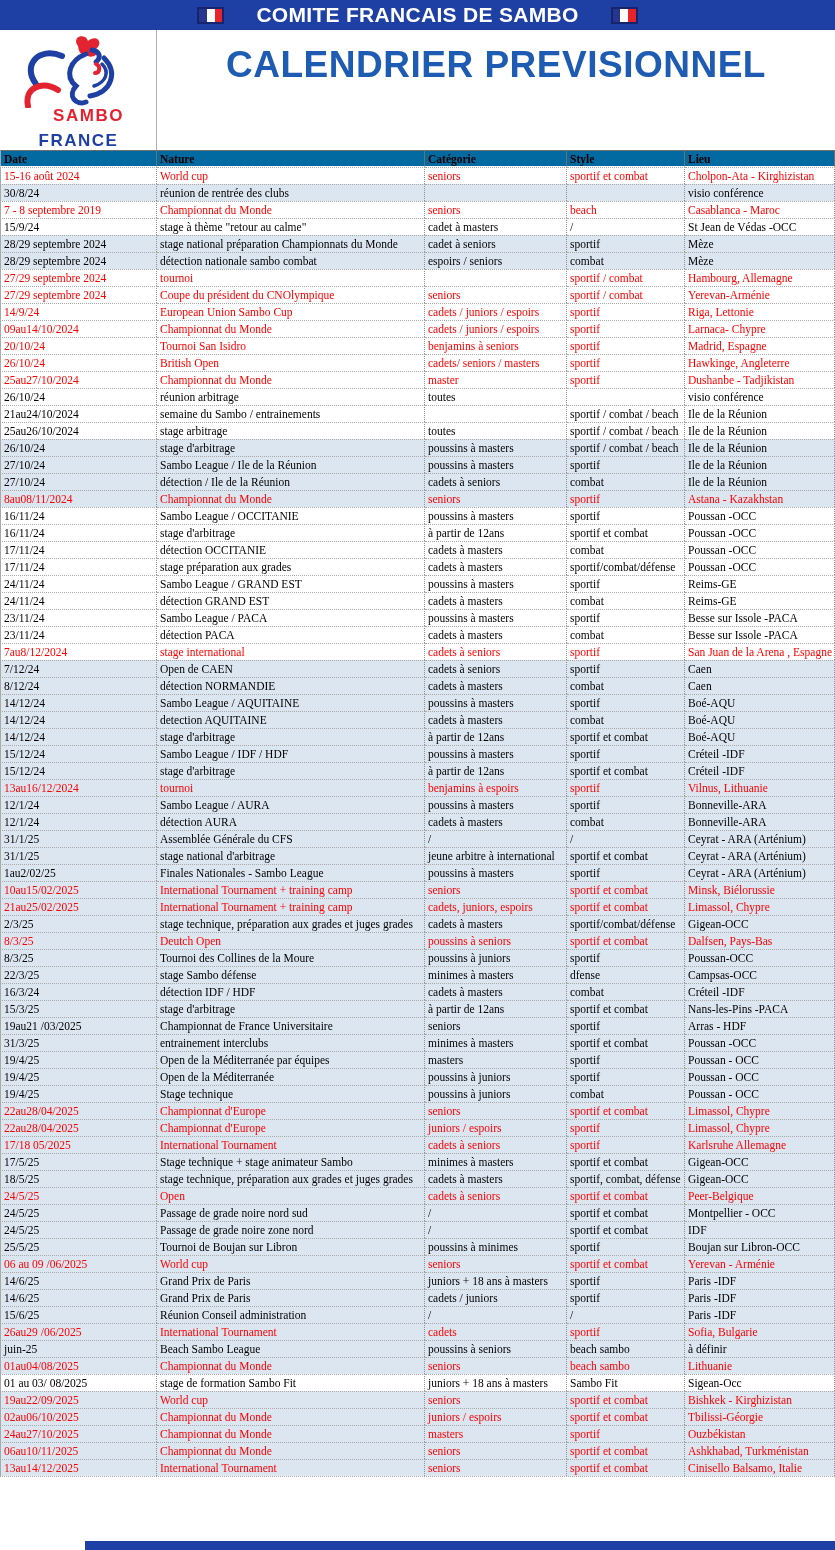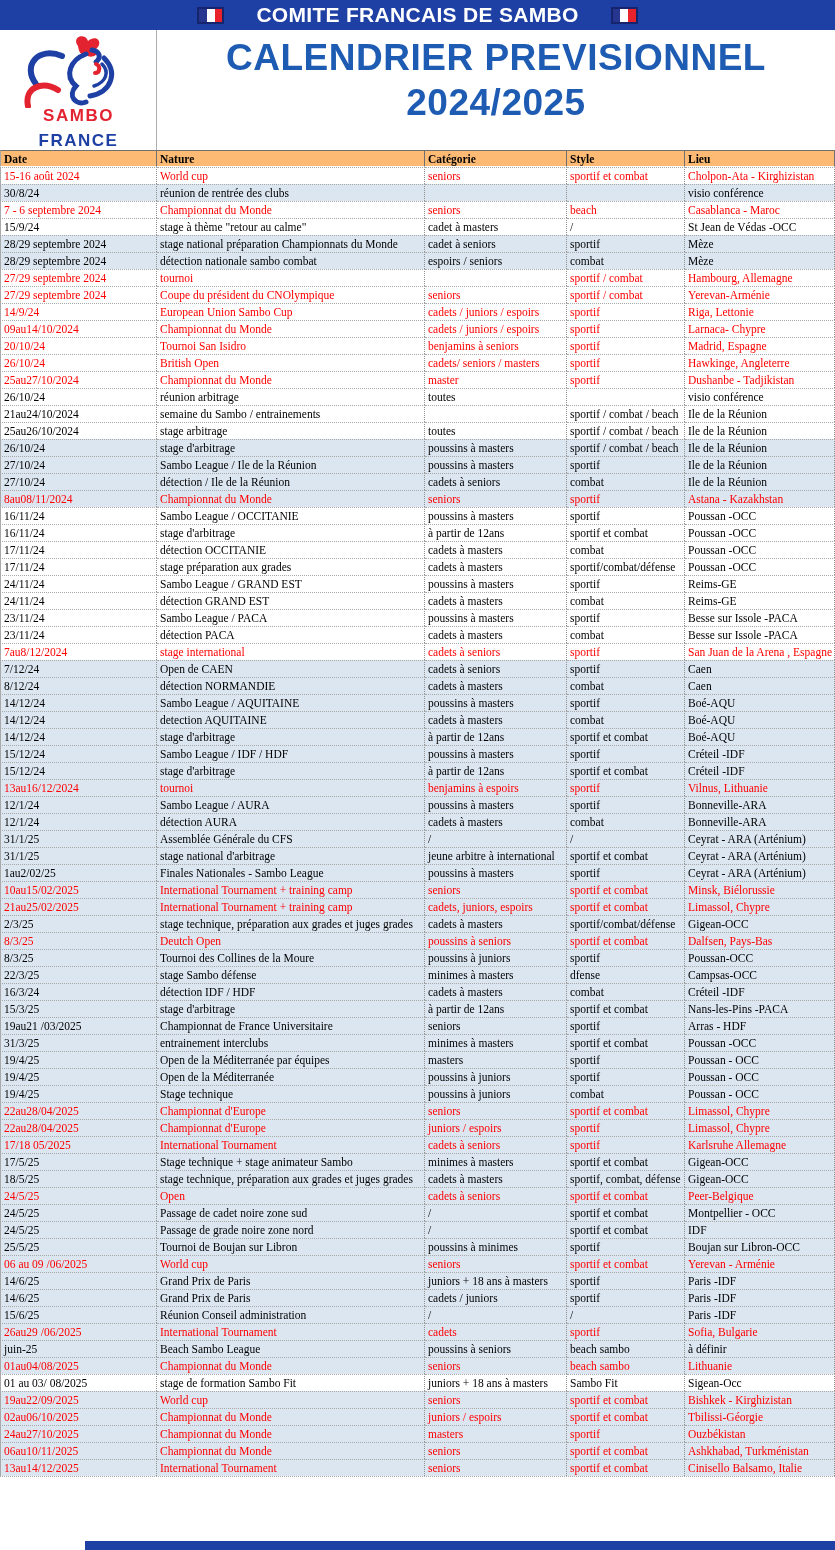--- a/index.html
+++ b/index.html
@@ -15,34 +15,34 @@
   .flag .fb{background:#26368f;}
   .flag .fw{background:#ffffff;}
   .flag .fr{background:#e8232c;}
   
   .band{position:absolute;left:0;top:30px;width:835px;height:120px;background:#fff;}
   .logo-box{position:absolute;left:0;top:0;width:157px;height:120px;border-right:1px solid #aeaeae;
             box-sizing:border-box;}
   .logo-text{position:absolute;left:0;width:157px;text-align:center;
              font-family:"Liberation Sans",sans-serif;font-weight:bold;letter-spacing:1.5px;
              font-size:17px;line-height:19px;}
-  .logo-sambo{top:76px;color:#e32330;}
+  .logo-sambo{top:76px;color:#e32330;padding-left:10px;}
   .logo-france{top:101px;color:#1e3fa4;}
   .title-box{position:absolute;left:157px;top:0;width:678px;height:120px;text-align:center;}
   .title-line{font-family:"Liberation Sans",sans-serif;font-weight:bold;color:#1e5bb2;
               font-size:37px;line-height:45px;letter-spacing:.5px;}
-  .title-line.first{margin-top:5px;}
+  .title-line.first{margin-top:12px;}
   
   .table{position:absolute;left:0;top:150px;width:835px;}
   .trow{display:grid;grid-template-columns:157px 268px 142px 118px 150px;height:17px;}
   .cell{box-sizing:border-box;padding:0 0 0 3px;font-size:11.5px;line-height:16px;
         white-space:nowrap;overflow:hidden;border-right:1px dotted #8f8f8f;
         border-top:1px dotted #a9a9a9;}
   .trow .cell:first-child{border-left:1px solid #a9a9a9;}
-  .hrow .cell{background:#fdba74;font-weight:bold;border-right:1px solid #6f6f6f;
+  .hrow .cell{background:#0369a1;font-weight:bold;border-right:1px solid #6f6f6f;
               border-top:1px solid #6f6f6f;border-bottom:1px solid #fff;}
   .trow.bg-blue .cell{background:#dce6f1;}
   .trow.txt-red .cell{color:#fe0000;}
   .trow.txt-black .cell{color:#000;}
   .table-end{border-top:1px dotted #a9a9a9;width:835px;height:0;}
   
   .bottom-strip{position:absolute;left:85px;right:0;bottom:0;height:9px;background:#1e3fa4;}
   .rooster{position:absolute;left:20px;top:4px;}
 </style>
 </head>
@@ -79,21 +79,20 @@
       <path d="M8 72 C4 54 22 46 38 56" fill="none" stroke="#e32330" stroke-width="6" stroke-linecap="round"></path>
 
       <path d="M70 62 C92 58 98 38 84 24" fill="none" stroke="#1e3fa4" stroke-width="5" stroke-linecap="round"></path>
       <path d="M74 52 C86 48 90 38 82 30" fill="none" stroke="#1e3fa4" stroke-width="3.5" stroke-linecap="round"></path>
     </svg>
     <div class="logo-text logo-sambo">SAMBO</div>
     <div class="logo-text logo-france">FRANCE</div>
   </div>
   <div class="title-box">
     <div class="title-line first">CALENDRIER PREVISIONNEL</div>
-    <div class="title-line">2024/2025</div>
   </div>
 </div>
 
 <div class="table">
   <div class="trow hrow">
     <div class="cell">Date</div>
     <div class="cell">Nature</div>
     <div class="cell">Catégorie</div>
     <div class="cell">Style</div>
     <div class="cell">Lieu</div>
@@ -107,21 +106,21 @@
         <div class="cell">Cholpon-Ata - Kirghizistan</div>
       </div>
       <div class="trow bg-blue txt-black">
         <div class="cell">30/8/24</div>
         <div class="cell">réunion de rentrée des clubs</div>
         <div class="cell"></div>
         <div class="cell"></div>
         <div class="cell">visio conférence</div>
       </div>
       <div class="trow txt-red">
-        <div class="cell">7 - 6 septembre 2024</div>
+        <div class="cell">7 - 8 septembre 2019</div>
         <div class="cell">Championnat du Monde</div>
         <div class="cell">seniors</div>
         <div class="cell">beach</div>
         <div class="cell">Casablanca - Maroc</div>
       </div>
       <div class="trow txt-black">
         <div class="cell">15/9/24</div>
         <div class="cell">stage à thème "retour au calme"</div>
         <div class="cell">cadet à masters</div>
         <div class="cell">/</div>
@@ -521,21 +520,21 @@
       </div>
       <div class="trow bg-blue txt-red">
         <div class="cell">24/5/25</div>
         <div class="cell">Open</div>
         <div class="cell">cadets à seniors</div>
         <div class="cell">sportif et combat</div>
         <div class="cell">Peer-Belgique</div>
       </div>
       <div class="trow bg-blue txt-black">
         <div class="cell">24/5/25</div>
-        <div class="cell">Passage de cadet noire zone sud</div>
+        <div class="cell">Passage de grade noire nord sud</div>
         <div class="cell">/</div>
         <div class="cell">sportif et combat</div>
         <div class="cell">Montpellier - OCC</div>
       </div>
       <div class="trow bg-blue txt-black">
         <div class="cell">24/5/25</div>
         <div class="cell">Passage de grade noire zone nord</div>
         <div class="cell">/</div>
         <div class="cell">sportif et combat</div>
         <div class="cell">IDF</div>

